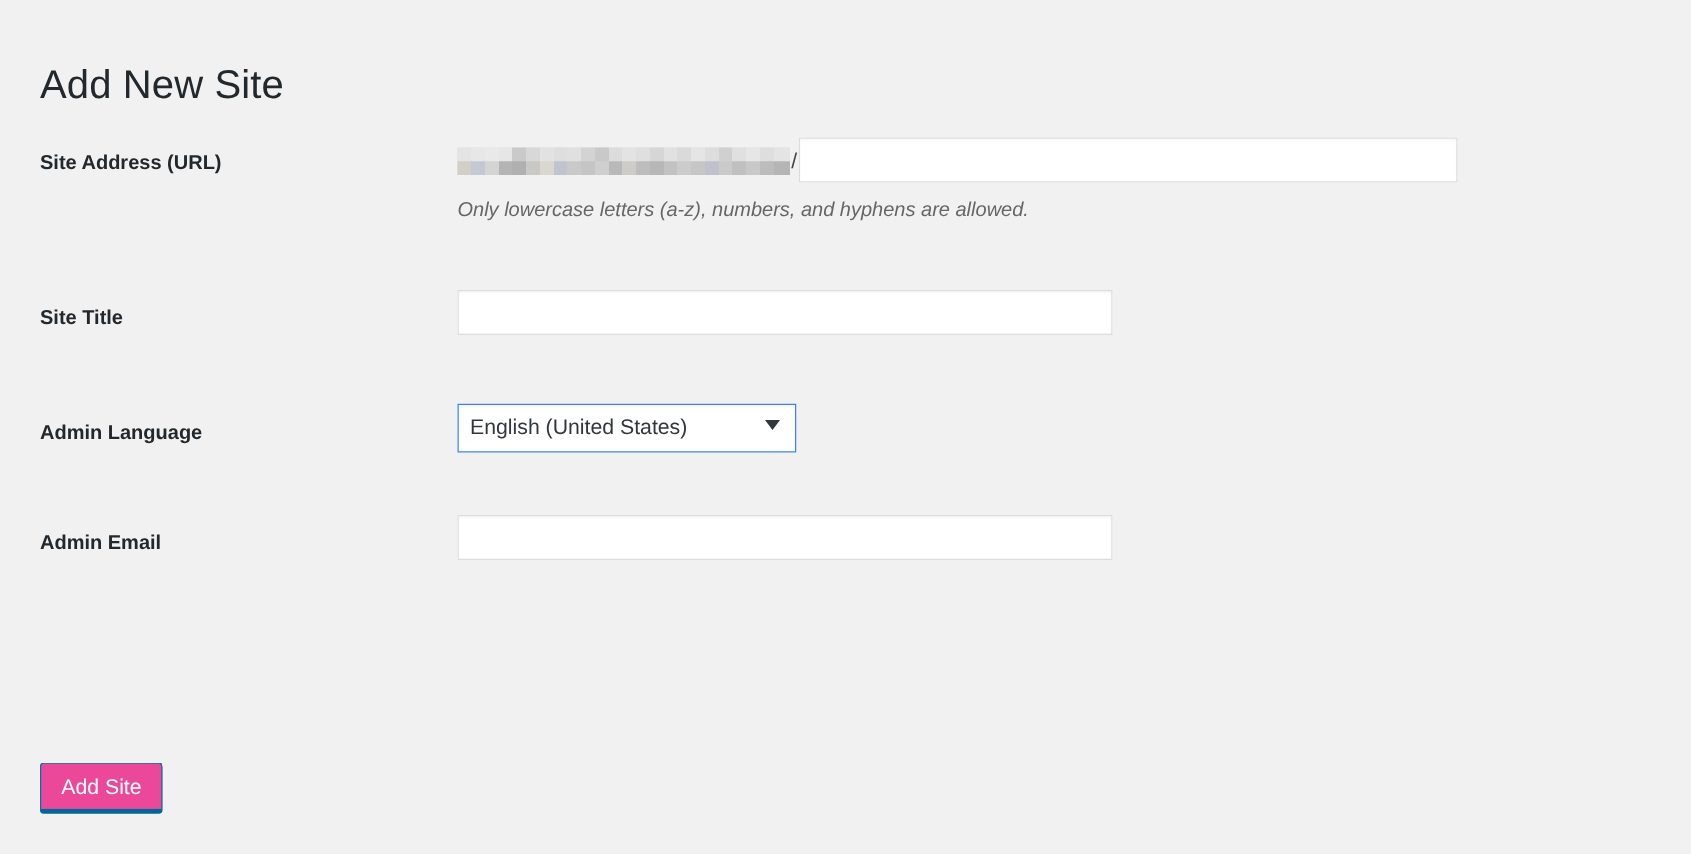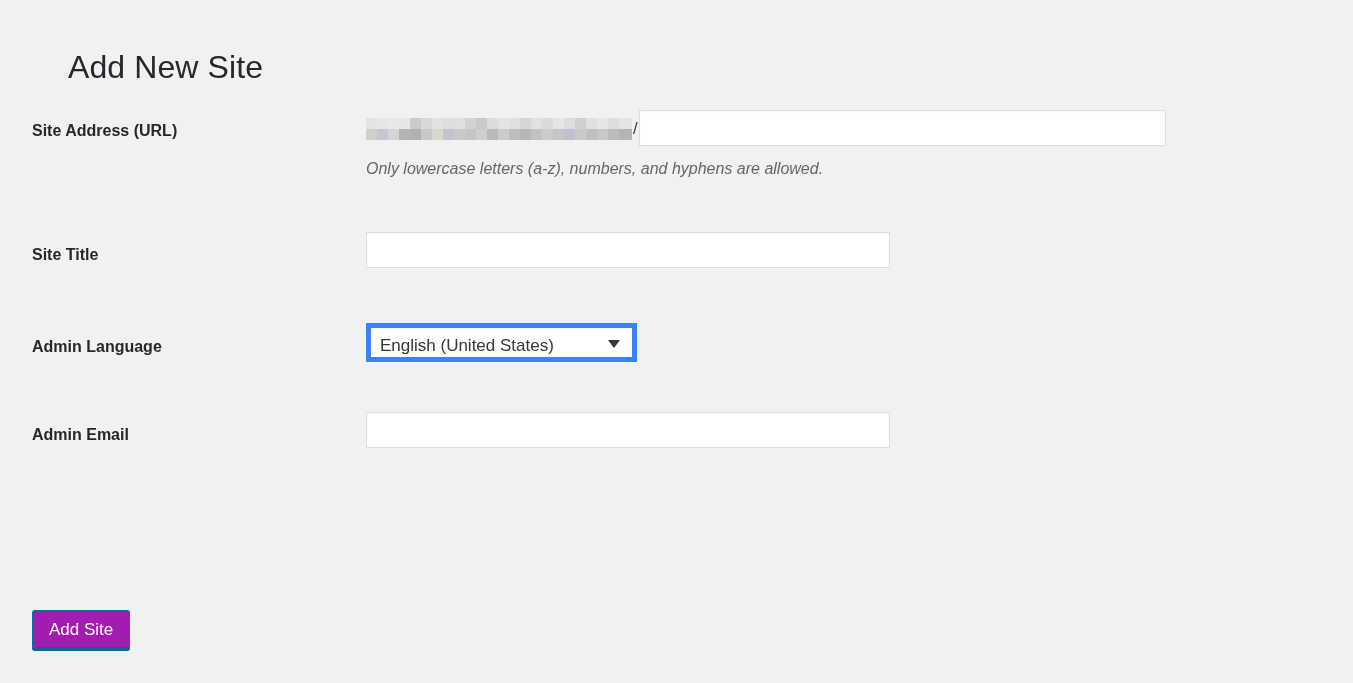--- a/index.html
+++ b/index.html
@@ -27,21 +27,20 @@
   .page-title {
     position: absolute;
     left: 32px;
     top: 26px;
     font-size: 32px;
     font-weight: 400;
     line-height: 1.3;
     color: #23282d;
     letter-spacing: 0.1px;
     white-space: nowrap;
-    margin-left: 36px;
   }
 
   
   .form-row {
     position: absolute;
     left: 0;
     width: 1353px;
   }
   .row-url   { top: 108px; }
   .row-title { top: 232px; }
@@ -177,21 +176,21 @@
   }
 
   
   .select-box {
     position: relative;
     display: inline-block;
     box-sizing: border-box;
     width: 271px;
     height: 39px;
     background: #fff;
-    border: 5px solid #3b82f6;
+    border: 1px solid #3b82f6;
     box-shadow: 0 1px 2px rgba(0,0,0,0.04) inset;
     cursor: pointer;
   }
   .select-value {
     position: absolute;
     left: 9px;
     top: 8px;
     font-size: 17px;
     color: #32373c;
     white-space: nowrap;
@@ -219,21 +218,21 @@
   }
 
   
   .add-site-button {
     position: absolute;
     left: 32px;
     top: 610px;
     box-sizing: border-box;
     height: 40px;
     padding: 5px 16px;
-    background: #a21caf;
+    background: #ec4899;
     border: 1px solid #0073aa;
     border-bottom-color: #006799;
     border-bottom-width: 3px;
     border-radius: 3px;
     box-shadow: 0 1px 0 #006799;
     color: #fff;
     font-family: "Liberation Sans", sans-serif;
     font-size: 17px;
     line-height: 1;
     cursor: pointer;

